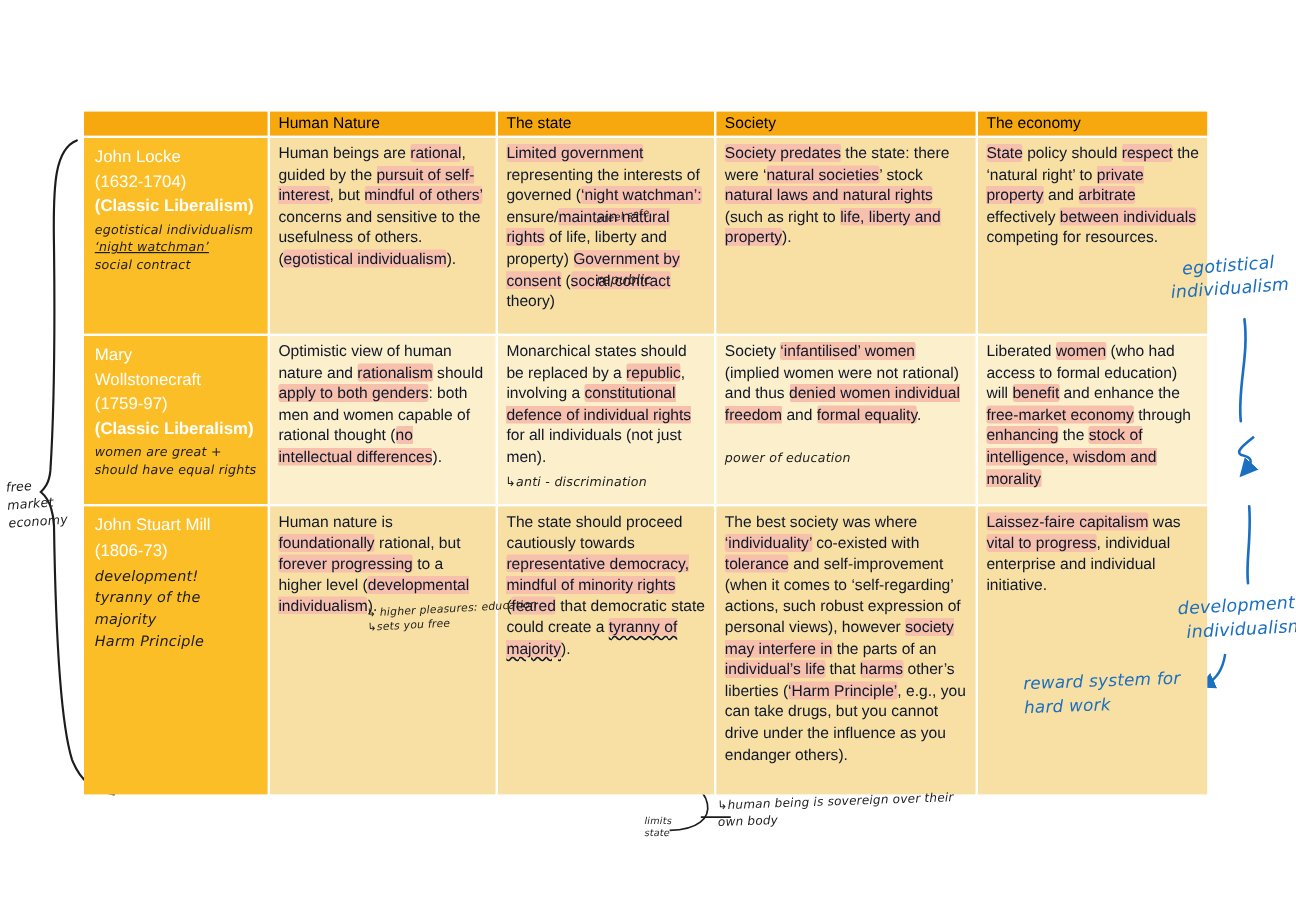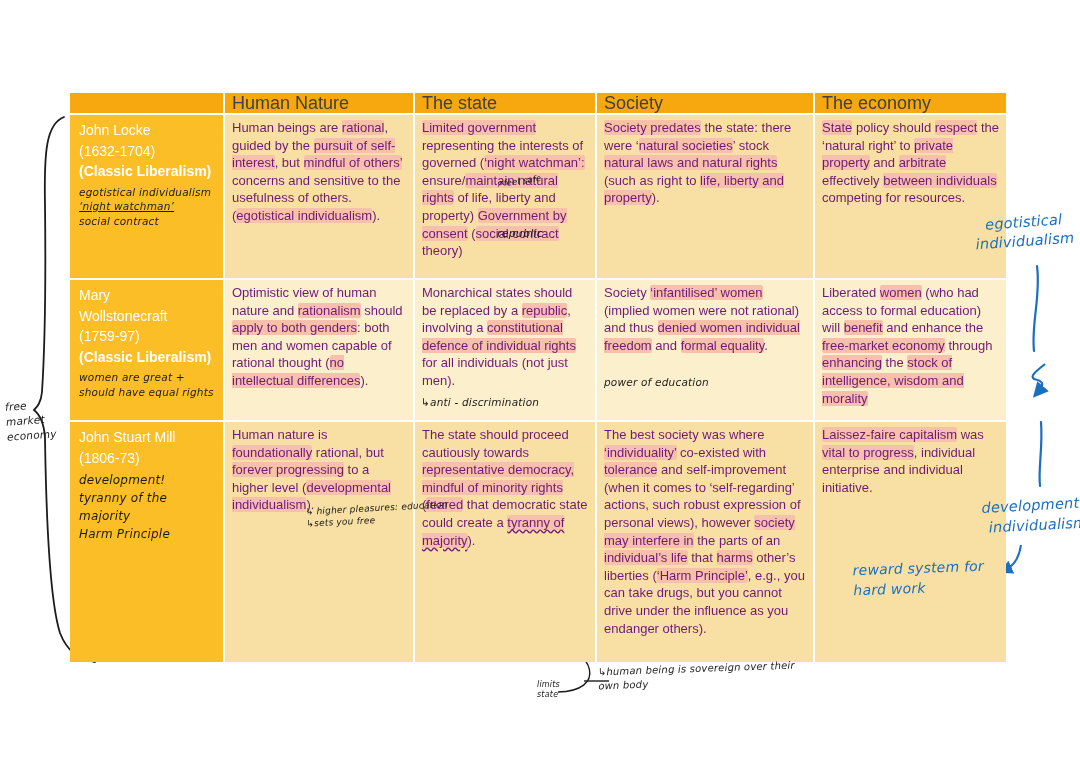--- a/index.html
+++ b/index.html
@@ -4,26 +4,26 @@
 <style>
   html,body{margin:0;padding:0;background:#fff;}
   .canvas{position:relative;width:1080px;height:763px;background:#fff;overflow:hidden;
           font-family:"Liberation Sans",sans-serif;}
   .ink{position:absolute;left:0;top:0;width:1080px;height:763px;pointer-events:none;}
 
   .grid{position:absolute;left:70px;top:93px;display:grid;
         grid-template-columns:153px 188px 180px 216px 191px;
         grid-template-rows:20px 163px 140px 240px;
         gap:2px;background:#fff;}
-  .th{background:#f7a80e;color:#404040;font-size:18px;line-height:20px;padding:0 0 0 7px;
+  .th{background:#f7a80e;color:#000000;font-size:13px;line-height:20px;padding:0 0 0 7px;
       font-weight:400;}
   .ncell{background:#fcbe27;color:#fff;padding:5px 8px 16px 9px;}
   .nname{font-size:14px;line-height:20.5px;white-space:pre-line;}
   .nlabel{font-size:14px;line-height:20.5px;font-weight:bold;white-space:pre-line;}
-  .cell{font-size:13px;line-height:17.6px;color:#701a75;padding:4px 6px 3px 7px;}
+  .cell{font-size:13px;line-height:17.6px;color:#0f172a;padding:4px 6px 3px 7px;}
   .bgA{background:#f8e0a4;}
   .bgB{background:#fcefcb;}
   .hl{background:#f6c0ac;border-radius:2px;}
   .ul{text-decoration:underline;text-align:right;}
   .wavy{text-decoration:underline wavy;text-underline-offset:2px;}
 
   .hw{font-family:"DejaVu Sans",sans-serif;font-style:italic;letter-spacing:.2px;
       color:#1c1c1c;white-space:pre-line;}
   .nnotes{margin-top:3px;font-size:10.5px;line-height:14.5px;}
   .lg{font-size:12px;line-height:18px;}

